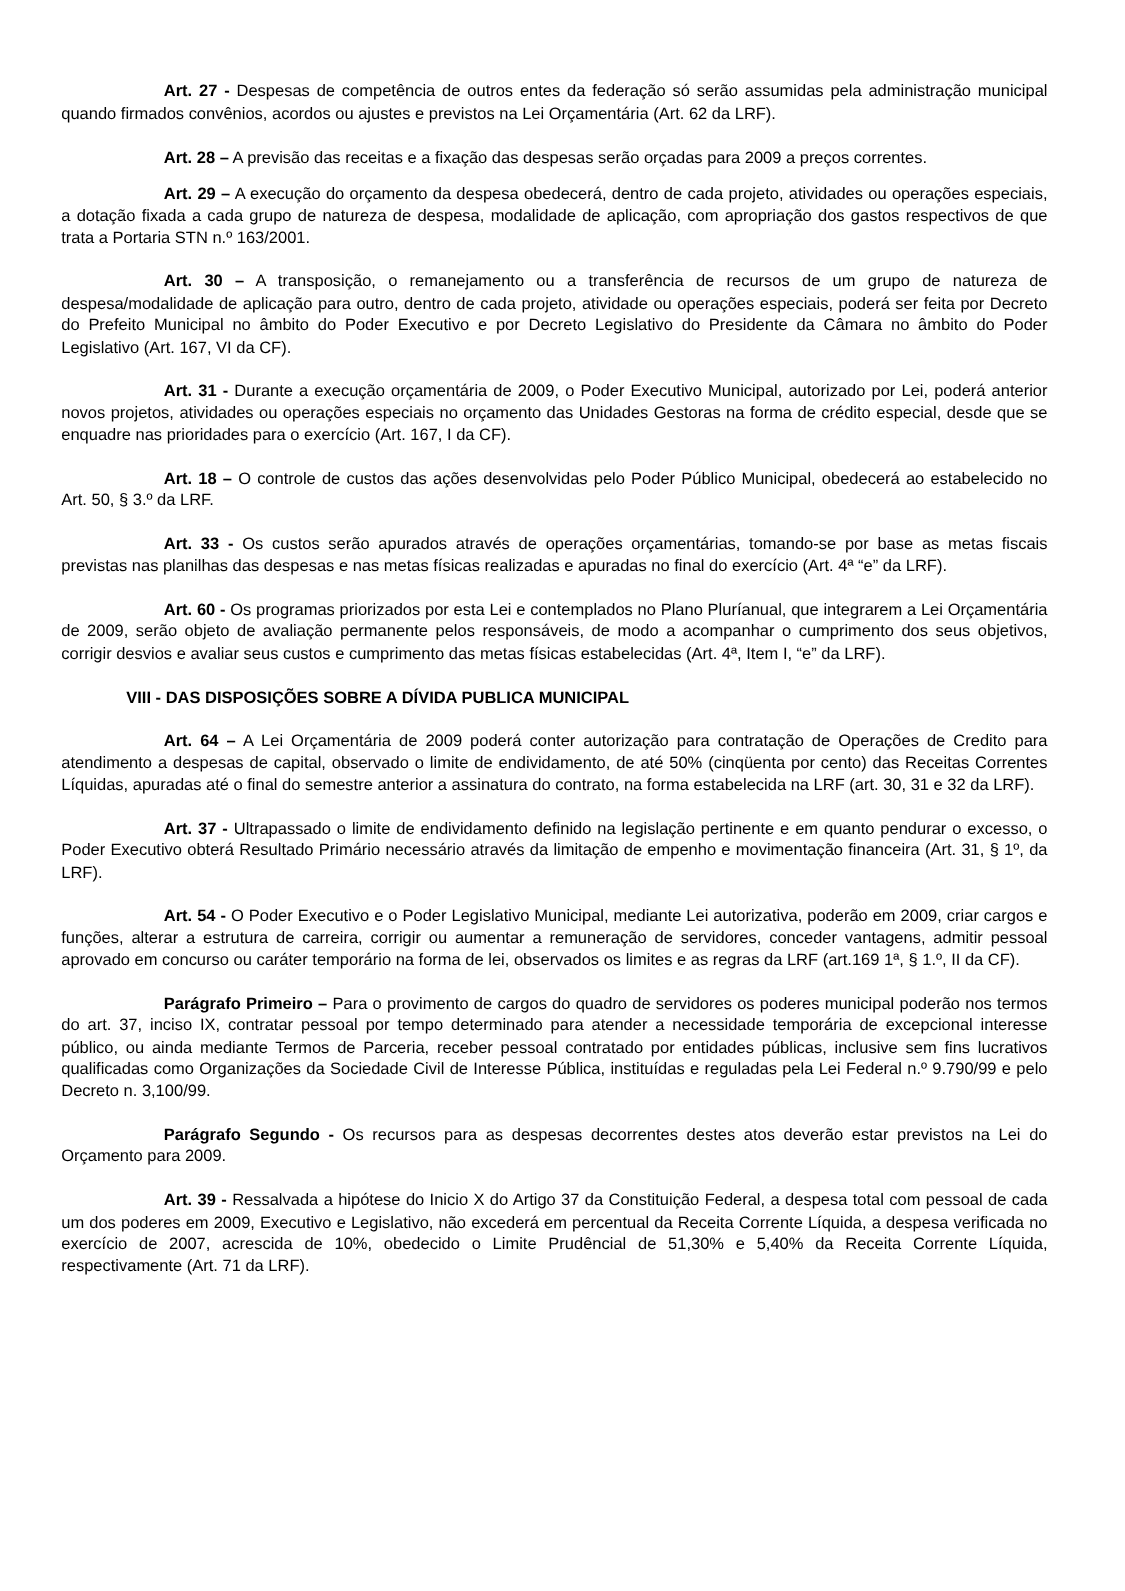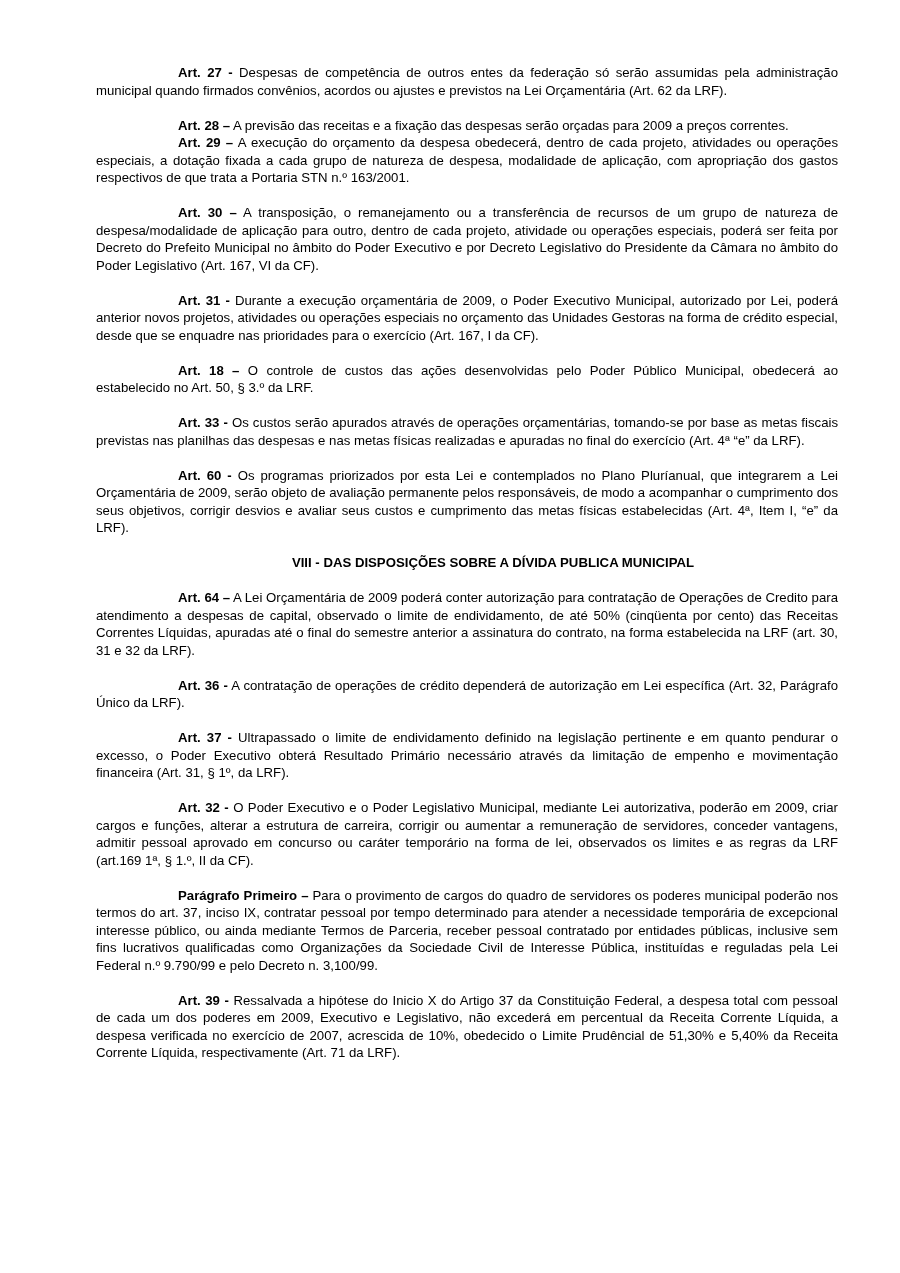--- a/index.html
+++ b/index.html
@@ -5,41 +5,41 @@
   html, body {
     margin: 0;
     padding: 0;
     background: #ffffff;
   }
   .page {
     width: 900px;
     min-height: 1273px;
     box-sizing: border-box;
     background: #ffffff;
-    padding: 64px 62px 40px 96px;
+    padding: 64px 62px 40px 49px;
     font-family: "Liberation Sans", sans-serif;
     font-size: 13.2px;
     line-height: 17.5px;
     color: #000000;
   }
   .para {
     margin: 0 0 17.5px 0;
     text-align: justify;
     text-indent: 82px;
   }
   .para.no-gap {
-    margin-bottom: 0;
+    margin-bottom: 12px;
   }
   .lead {
     font-weight: bold;
   }
   .heading {
     font-weight: bold;
     margin: 0 0 17.5px 52px;
-    text-align: center;
+    text-align: left;
     text-indent: 0;
     font-size: 13.2px;
     line-height: 17.5px;
   }
 </style>
 </head>
 <body>
 
 <div class="page">
 
@@ -83,40 +83,40 @@
     <span>Os programas priorizados por esta Lei e contemplados no Plano Pluríanual, que integrarem a Lei Orçamentária de 2009, serão objeto de avaliação permanente pelos responsáveis, de modo a acompanhar o cumprimento dos seus objetivos, corrigir desvios e avaliar seus custos e cumprimento das metas físicas estabelecidas (Art. 4ª, Item I, “e” da LRF).</span>
   </p>
 
   <p class="heading">VIII - DAS DISPOSIÇÕES SOBRE A DÍVIDA PUBLICA MUNICIPAL</p>
 
   <p class="para">
     <b class="lead">Art. 64 –</b>
     <span>A Lei Orçamentária de 2009 poderá conter autorização para contratação de Operações de Credito para atendimento a despesas de capital, observado o limite de endividamento, de até 50% (cinqüenta por cento) das Receitas Correntes Líquidas, apuradas até o final do semestre anterior a assinatura do contrato, na forma estabelecida na LRF (art. 30, 31 e 32 da LRF).</span>
   </p>
 
-  <p class="para">
-    <b class="lead">Art. 36 -</b>
-    <span>A contratação de operações de crédito dependerá de autorização em Lei específica (Art. 32, Parágrafo Único da LRF).</span>
-  </p>
 
   <p class="para">
     <b class="lead">Art. 37 -</b>
     <span>Ultrapassado o limite de endividamento definido na legislação pertinente e em quanto pendurar o excesso, o Poder Executivo obterá Resultado Primário necessário através da limitação de empenho e movimentação financeira (Art. 31, § 1º, da LRF).</span>
   </p>
 
 
   <p class="para">
-    <b class="lead">Art. 32 -</b>
+    <b class="lead">Art. 54 -</b>
     <span>O Poder Executivo e o Poder Legislativo Municipal, mediante Lei autorizativa, poderão em 2009, criar cargos e funções, alterar a estrutura de carreira, corrigir ou aumentar a remuneração de servidores, conceder vantagens, admitir pessoal aprovado em concurso ou caráter temporário na forma de lei, observados os limites e as regras da LRF (art.169 1ª, § 1.º, II da CF).</span>
   </p>
 
   <p class="para">
     <b class="lead">Parágrafo Primeiro –</b>
     <span>Para o provimento de cargos do quadro de servidores os poderes municipal poderão nos termos do art. 37, inciso IX, contratar pessoal por tempo determinado para atender a necessidade temporária de excepcional interesse público, ou ainda mediante Termos de Parceria, receber pessoal contratado por entidades públicas, inclusive sem fins lucrativos qualificadas como Organizações da Sociedade Civil de Interesse Pública, instituídas e reguladas pela Lei Federal n.º 9.790/99 e pelo Decreto n. 3,100/99.</span>
   </p>
 
+  <p class="para">
+    <b class="lead">Parágrafo Segundo -</b>
+    <span>Os recursos para as despesas decorrentes destes atos deverão estar previstos na Lei do Orçamento para 2009.</span>
+  </p>
 
   <p class="para">
     <b class="lead">Art. 39 -</b>
     <span>Ressalvada a hipótese do Inicio X do Artigo 37 da Constituição Federal, a despesa total com pessoal de cada um dos poderes em 2009, Executivo e Legislativo, não excederá em percentual da Receita Corrente Líquida, a despesa verificada no exercício de 2007, acrescida de 10%, obedecido o Limite Prudêncial de 51,30% e 5,40% da Receita Corrente Líquida, respectivamente (Art. 71 da LRF).</span>
   </p>
 
 </div>
 
 </body></html>

